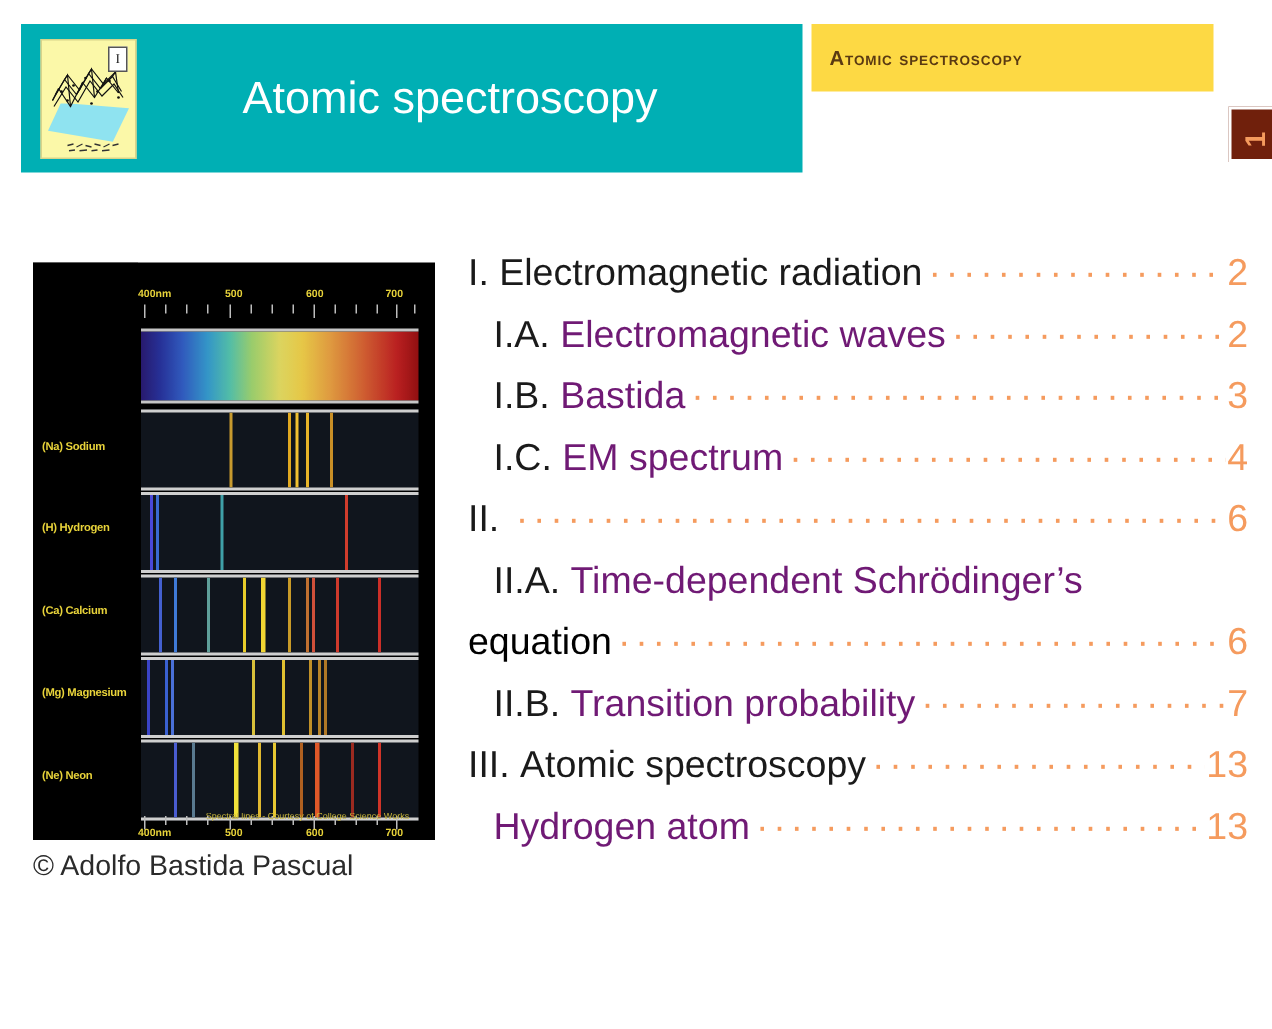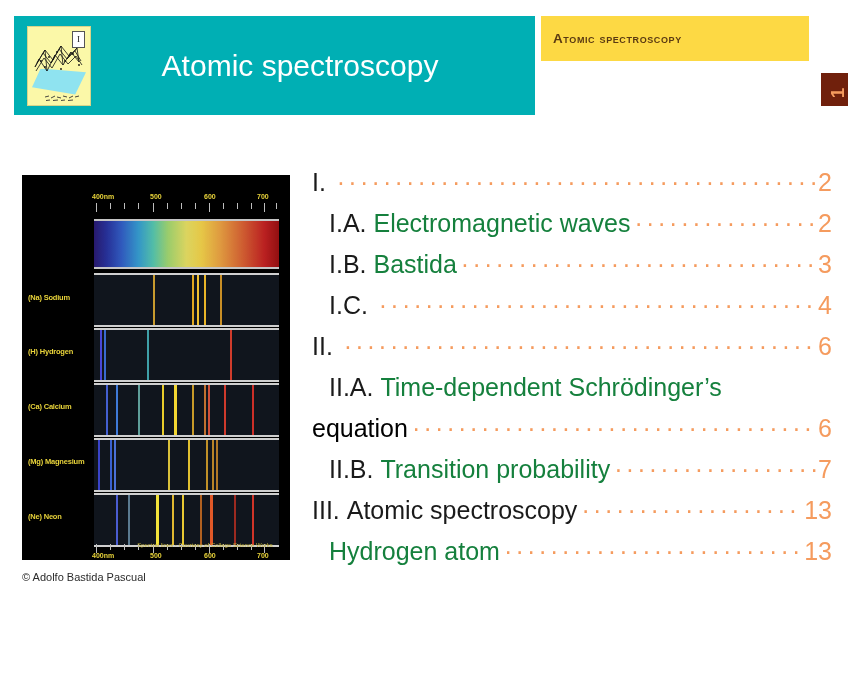--- a/index.html
+++ b/index.html
@@ -215,21 +215,21 @@
     filter: blur(0.5px);
     text-align: center;
     font-family: "Liberation Sans", sans-serif;
     white-space: nowrap;
     overflow: hidden;
   }
 
   #credit {
     margin-top: 9px;
     color: #2b2b2b;
-    font-size: 11px;
+    font-size: 19px;
     line-height: 17px;
     font-family: "Liberation Sans", sans-serif;
   }
   #credit .line2 { display: block; }
 
   
   #toc {
     position: absolute;
     left: 312px; top: 162px;
     width: 520px;
@@ -239,21 +239,21 @@
     align-items: baseline;
     font-size: 25px;
     line-height: 41px;
     white-space: nowrap;
     font-family: "Liberation Sans", sans-serif;
   }
   .toc-entry.level-2 { padding-left: 17px; }
   .toc-entry.cont { padding-left: 0px; }
   .toc-num { color: #1a1a1a; flex: none; }
   .toc-label { flex: none; color: #1a1a1a; }
-  .toc-entry.level-2 .toc-label { color: #15803d; }
+  .toc-entry.level-2 .toc-label { color: #701a75; }
   .toc-entry.cont .toc-label { color: #000000; }
   .toc-leader {
     flex: 1 1 auto;
     min-width: 6px;
     overflow: hidden;
     color: #f59b5e;
     letter-spacing: 3.2px;
     font-size: 25px;
     margin: 0 1px 0 4px;
   }
@@ -428,37 +428,39 @@
 
   <div id="credit">
     <span>©</span>
     <span>Adolfo Bastida Pascual</span>
   </div>
 </div>
 
 <div id="toc">
     <div class="toc-entry">
       <span class="toc-num">I.&nbsp;</span>
+      <span class="toc-label">Electromagnetic radiation</span>
       <span class="toc-leader">··························································································</span>
       <span class="toc-page">2</span>
     </div>
     <div class="toc-entry level-2">
       <span class="toc-num">I.A.&nbsp;</span>
       <span class="toc-label">Electromagnetic waves</span>
       <span class="toc-leader">··························································································</span>
       <span class="toc-page">2</span>
     </div>
     <div class="toc-entry level-2">
       <span class="toc-num">I.B.&nbsp;</span>
       <span class="toc-label">Bastida</span>
       <span class="toc-leader">··························································································</span>
       <span class="toc-page">3</span>
     </div>
     <div class="toc-entry level-2">
       <span class="toc-num">I.C.&nbsp;</span>
+      <span class="toc-label">EM spectrum</span>
       <span class="toc-leader">··························································································</span>
       <span class="toc-page">4</span>
     </div>
     <div class="toc-entry">
       <span class="toc-num">II.&nbsp;</span>
       <span class="toc-leader">··························································································</span>
       <span class="toc-page">6</span>
     </div>
     <div class="toc-entry level-2 nowrap-noleader">
       <span class="toc-num">II.A.&nbsp;</span>

